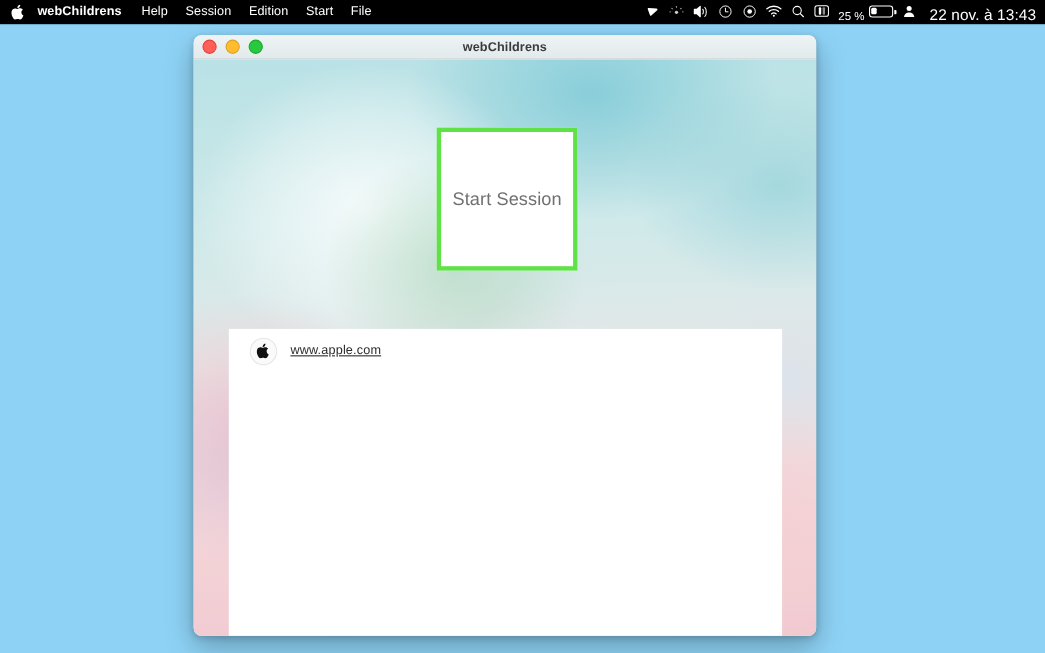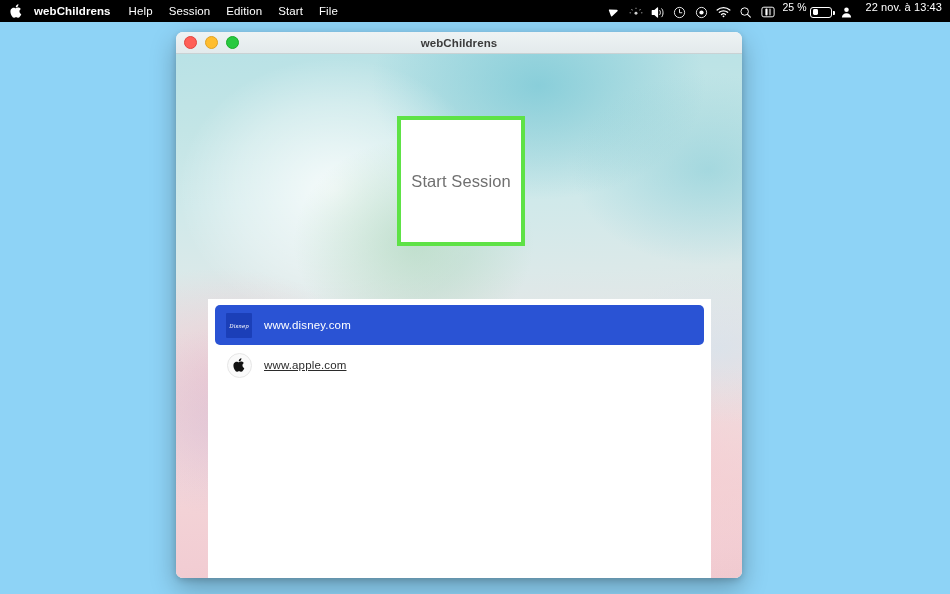--- a/index.html
+++ b/index.html
@@ -59,42 +59,42 @@
     letter-spacing: 0.1px;
   }
   .menu-item.bold {
     font-weight: bold;
     padding-left: 2px;
     padding-right: 10px;
   }
   .menu-right {
     margin-left: auto;
     display: flex;
-    align-items: flex-start;
+    align-items: flex-end;
     height: 20px;
     padding-right: 8px;
   }
   .status-icon {
     width: 22px;
     height: 22px;
     display: flex;
     align-items: center;
     justify-content: center;
     color: #ffffff;
   }
   .status-battery-pct {
     color: #ffffff;
     font-size: 10.5px;
     margin-left: 4px;
     margin-right: 3px;
     white-space: nowrap;
   }
   .status-clock {
     color: #ffffff;
-    font-size: 11px;
+    font-size: 14px;
     margin-left: 8px;
     white-space: nowrap;
     letter-spacing: 0.1px;
   }
   .battery-shell {
     position: relative;
     width: 22px;
     height: 11px;
     border: 1.2px solid #ffffff;
     border-radius: 3px;
@@ -439,30 +439,20 @@
       <div class="wc-layer wc-blob-g"></div>
       <div class="wc-layer wc-blob-h"></div>
       <div class="wc-layer wc-blob-i"></div>
 
       <div id="start-session" style="border-color: rgb(94, 226, 70); background: rgb(255, 255, 255);">
         <span id="start-session-label">Start Session</span>
       </div>
 
       <div id="list-panel">
 
-        <div class="list-row selected first" style="background: rgb(42, 83, 212);">
-          <div class="row-icon-wrap">
-            <div class="favicon-disney">
-              <svg width="22" height="11" viewBox="0 0 44 20" aria-hidden="true">
-                <text x="22" y="14" text-anchor="middle" font-family="'DejaVu Serif', serif" font-size="11" font-style="italic" fill="#ffffff">Disnep</text>
-              </svg>
-            </div>
-          </div>
-          <span class="row-label">www.disney.com</span>
-        </div>
 
         <div class="list-row normal">
           <div class="row-icon-wrap">
             <div class="favicon-apple">
               <svg width="12" height="14" viewBox="0 0 14 17" aria-hidden="true">
                 <path fill="#111111" d="M11.1 9.02c-.02-2.03 1.66-3.01 1.73-3.06-.94-1.38-2.41-1.57-2.93-1.59-1.25-.13-2.43.73-3.07.73-.63 0-1.6-.71-2.63-.69-1.35.02-2.6.78-3.3 1.99C-.52 8.88.51 12.6 1.9 14.64c.68.99 1.49 2.11 2.56 2.07 1.03-.04 1.42-.67 2.66-.67 1.25 0 1.59.67 2.68.65 1.11-.02 1.81-1.01 2.48-2.01.78-1.15 1.1-2.27 1.12-2.33-.02-.01-2.16-.83-2.18-3.28zM9.1 2.96c.56-.68.94-1.63.84-2.57-.81.03-1.79.54-2.37 1.22-.52.6-.97 1.56-.85 2.48.9.07 1.82-.46 2.38-1.13z"></path>
               </svg>
             </div>
           </div>
           <span class="row-label">www.apple.com</span>

